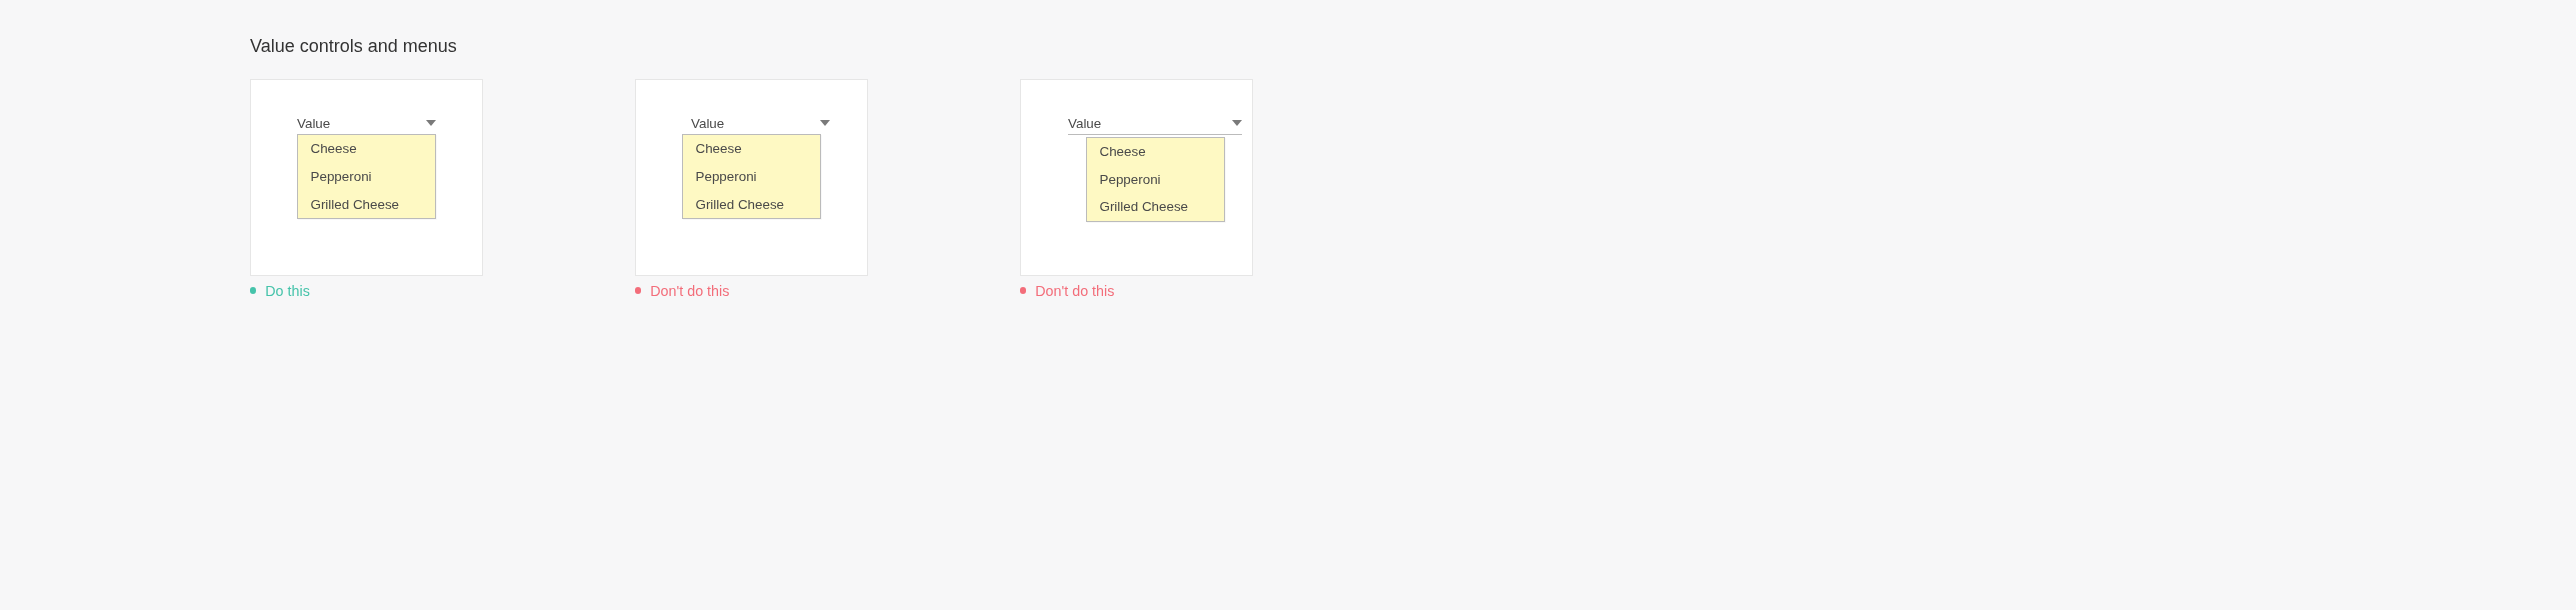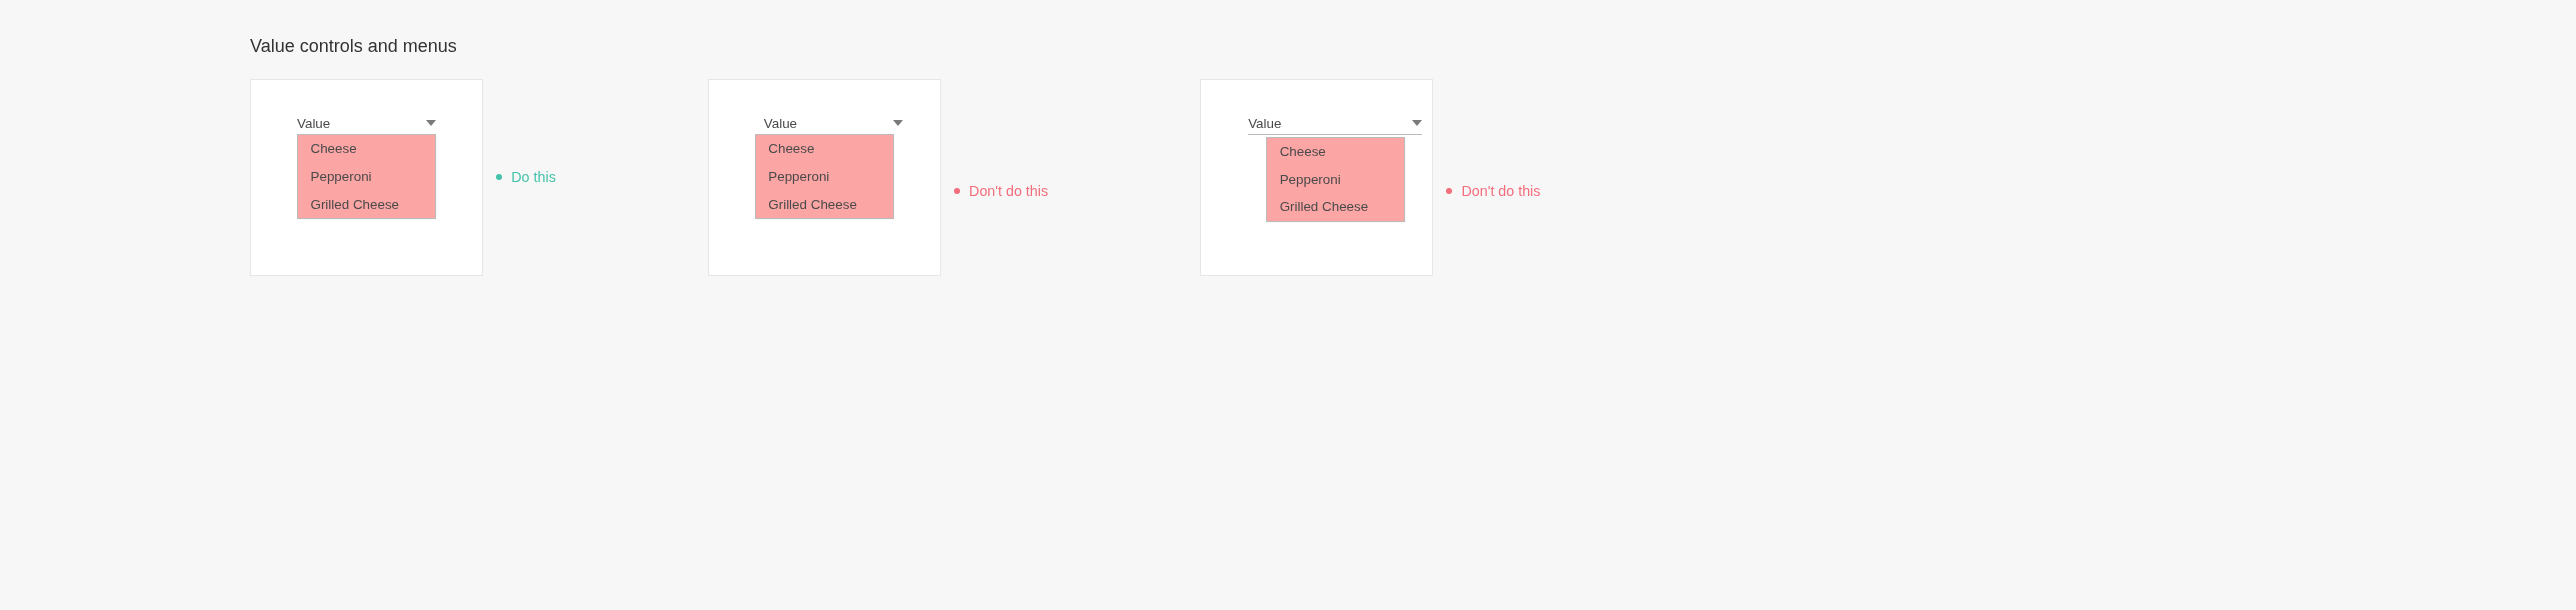--- a/index.html
+++ b/index.html
@@ -18,22 +18,22 @@
       font-weight: 400;
       color: #333;
       margin-bottom: 21.5px;
     }
     .examples-row {
       display: flex;
       gap: 152px;
     }
     .example {
       display: flex;
-      flex-direction: row;
-      gap: 13px;
+      flex-direction: column;
+      gap: 7px;
     }
     .card {
       width: 233px;
       height: 197px;
       background: #fff;
       border: 0.9px solid #e6e6e6;
       position: relative;
       padding-top: 36px;
     }
     .control-container {
@@ -64,21 +64,21 @@
     .caret {
       width: 0;
       height: 0;
       border-left: 5.4px solid transparent;
       border-right: 5.4px solid transparent;
       border-top: 6.3px solid #7a7a7a;
     }
     .menu {
       margin-top: 1.8px;
       border: 0.9px solid #bbb;
-      background: #fca5a5;
+      background: #fef9c3;
       box-shadow: 0.9px 0.9px 0 rgba(0,0,0,0.03);
     }
     .card.do .menu { width: 139px; }
     .card.dont1 .menu { width: 139px; margin-left: -9px; }
     .card.dont2 .menu { width: 139px; margin-left: 18px; }
     .menu-item {
       padding: 6.3px 12.5px;
       font-size: 13.4px;
       color: #4a4a4a;
       cursor: pointer;
@@ -88,21 +88,21 @@
       align-items: center;
       gap: 9px;
       font-size: 14.3px;
     }
     .caption .dot {
       width: 6.3px;
       height: 6.3px;
       border-radius: 50%;
     }
     .caption.do { color: #45c3aa; }
-    .caption.dont { color: #f36d7a; margin-top: 28px; }
+    .caption.dont { color: #f36d7a; }
     .caption.do .dot { background: #45c3aa; }
     .caption.dont .dot { background: #f36d7a; }
   </style>
 </head>
 <body>
 
 <div class="section-title">Value controls and menus</div>
 
 <div class="examples-row">
 

